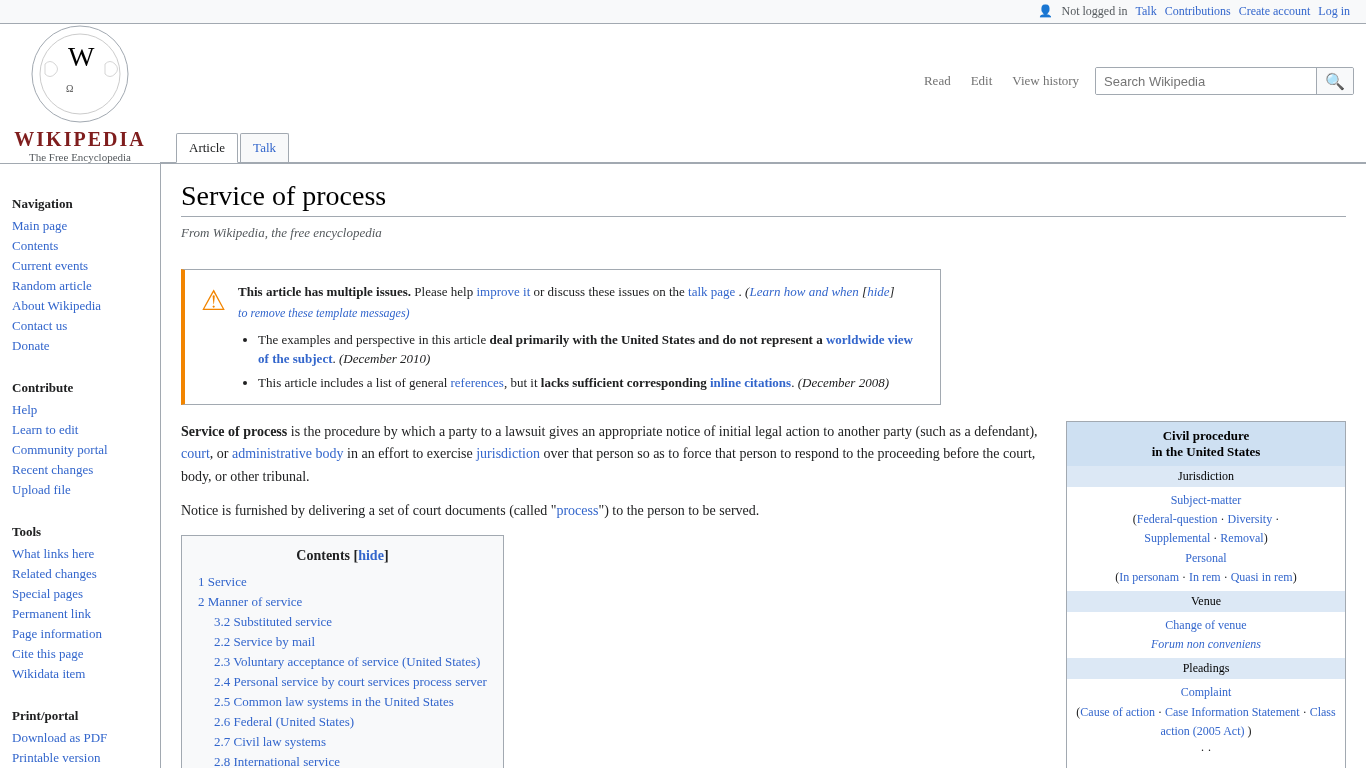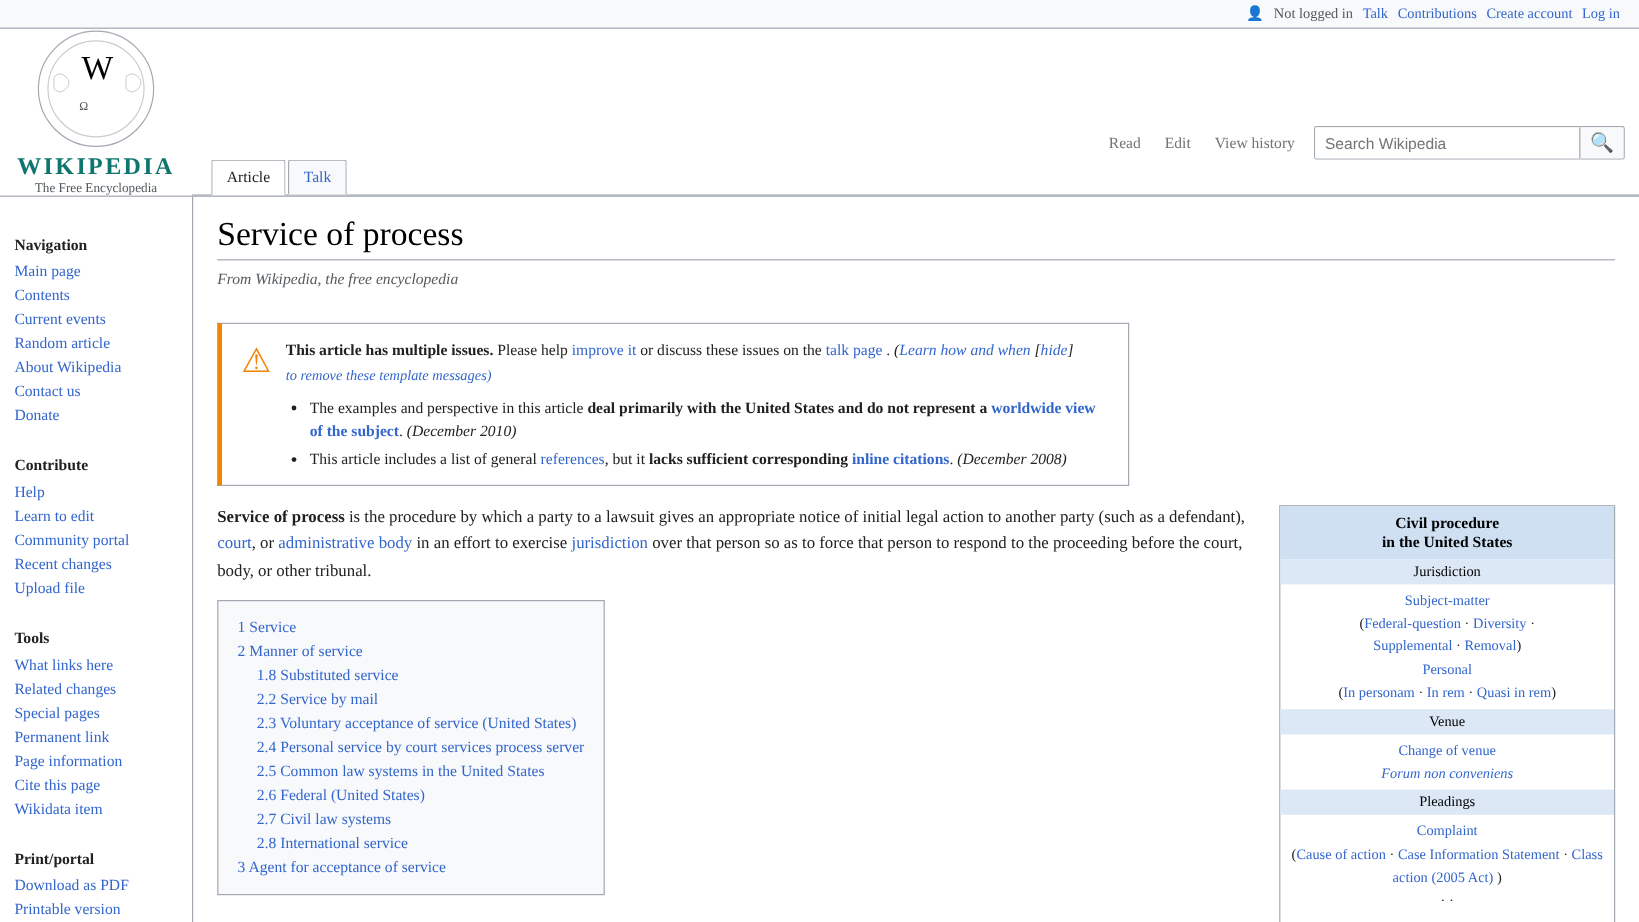--- a/index.html
+++ b/index.html
@@ -25,33 +25,34 @@
       flex-direction: column;
       align-items: center;
       flex-shrink: 0;
     }
     #logo-circle {
       width: 100px;
       height: 100px;
       position: relative;
     }
     .wiki-logo-svg { width: 100px; height: 100px; }
-    #wiki-title { font-family: 'Linux Libertine', Georgia, serif; font-size: 20px; font-weight: bold; letter-spacing: 2px; text-transform: uppercase; color: #0f766e; margin-top: 4px; }
+    #wiki-title { font-family: 'Linux Libertine', Georgia, serif; font-size: 20px; font-weight: bold; letter-spacing: 2px; text-transform: uppercase; color: #7f1d1d; margin-top: 4px; }
     #wiki-subtitle { font-size: 11px; color: #54595d; }
 
     .tab-item {
       padding: 6px 12px;
       font-size: 13px;
       cursor: pointer;
       border: 1px solid #a2a9b1;
       border-bottom: none;
       background: #f8f9fa;
       color: #3366cc;
       margin-right: 2px;
       border-radius: 2px 2px 0 0;
+      margin-top: 38px;
     }
     .tab-item.active {
       background: #fff;
       color: #202122;
       border-bottom: 1px solid #fff;
       margin-bottom: -1px;
       z-index: 1;
     }
     .tab-action-link {
       font-size: 13px;
@@ -396,31 +397,37 @@
          ·  ·  ·  ·<br>
          ·  · <br>
         ·  · 
       </div>
 
     </div>
 
     <p id="article-intro">
       <b>Service of process</b> is the procedure by which a party to a lawsuit gives an appropriate notice of initial legal action to another party (such as a defendant), <a>court</a>, or <a>administrative body</a> in an effort to exercise <a>jurisdiction</a> over that person so as to force that person to respond to the proceeding before the court, body, or other tribunal.
     </p>
+    <p style="font-size:14px; line-height:1.6; margin-bottom:12px;">
+      Notice is furnished by delivering a set of court documents (called "<a>process</a>") to the person to be served.
+    </p>
 
     <div id="contents-box">
+      <div id="contents-title">
+        Contents [<a>hide</a>]
+      </div>
       <ul style="list-style:none; padding:0;">
         <li class="toc-item">
           <a>1 Service</a>
         </li>
         <li class="toc-item">
           <a>2 Manner of service</a>
         </li>
         <li class="toc-item toc-sub">
-          <a>1.8 Substituted service</a>
+          <a>3.2 Substituted service</a>
         </li>
         <li class="toc-item toc-sub">
           <a>2.2 Service by mail</a>
         </li>
         <li class="toc-item toc-sub">
           <a>2.3 Voluntary acceptance of service (United States)</a>
         </li>
         <li class="toc-item toc-sub">
           <a>2.4 Personal service by court services process server</a>
         </li>

